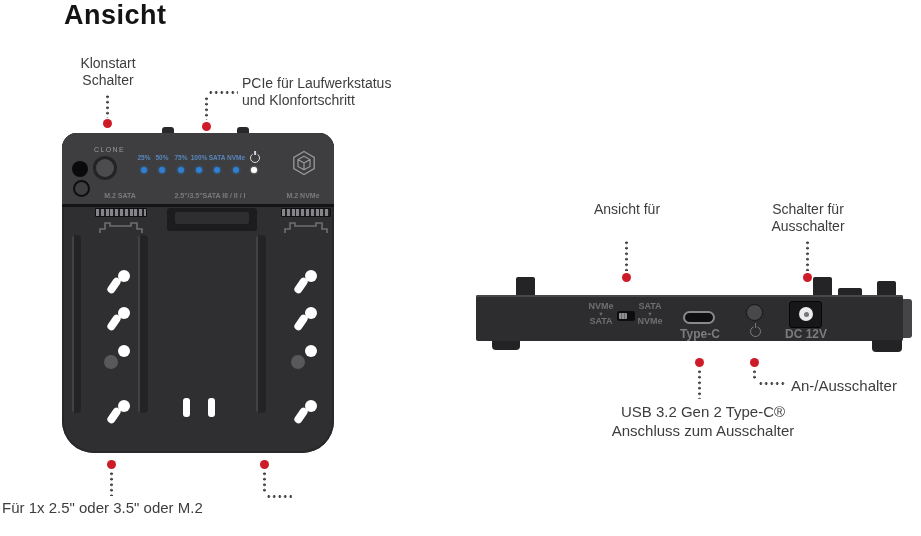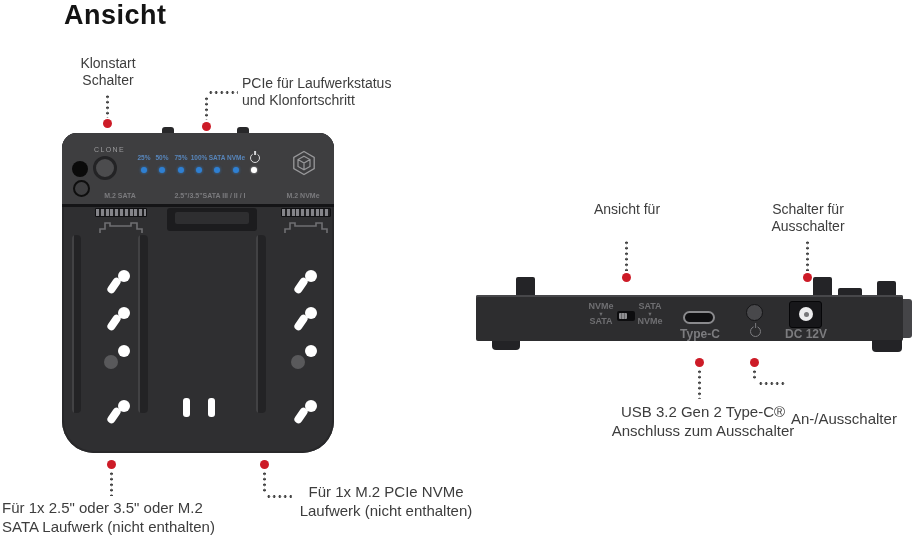--- a/index.html
+++ b/index.html
@@ -174,30 +174,25 @@
       </div>
 
     <div class="abs white-slot" style="left:121px;top:265px;"></div>
     <div class="abs white-slot" style="left:146px;top:265px;"></div>
   </div>
 
   <div class="abs reddot" style="left:107px;top:460px;"></div>
   <div class="abs vdots" style="left:110px;top:471px;height:25px;"></div>
   <div class="abs callout big" style="left:2px;top:498px;width:250px;">
     <div>Für 1x 2.5" oder 3.5" oder M.2</div>
-    <div>SATA Laufwerk (nicht enthalten)</div>
   </div>
 
   <div class="abs reddot" style="left:260px;top:460px;"></div>
   <div class="abs vdots" style="left:263px;top:471px;height:22px;"></div>
   <div class="abs hdots" style="left:266px;top:495px;width:26px;"></div>
-  <div class="abs callout big center" style="left:296px;top:482px;width:180px;">
-    <div>Für 1x M.2 PCIe NVMe</div>
-    <div>Laufwerk (nicht enthalten)</div>
-  </div>
 
   <div class="abs callout center" style="left:567px;top:201px;width:120px;">
     <div>Ansicht für</div>
   </div>
   <div class="abs vdots" style="left:625px;top:240px;height:31px;"></div>
   <div class="abs reddot" style="left:622px;top:273px;"></div>
 
   <div class="abs callout center" style="left:748px;top:201px;width:120px;">
     <div>Schalter für</div>
     <div>Ausschalter</div>
@@ -245,17 +240,17 @@
   <div class="abs reddot" style="left:695px;top:358px;"></div>
   <div class="abs vdots" style="left:698px;top:369px;height:30px;"></div>
   <div class="abs callout big center" style="left:588px;top:402px;width:230px;">
     <div>USB 3.2 Gen 2 Type-C®</div>
     <div>Anschluss zum Ausschalter</div>
   </div>
 
   <div class="abs reddot" style="left:750px;top:358px;"></div>
   <div class="abs vdots" style="left:753px;top:369px;height:12px;"></div>
   <div class="abs hdots" style="left:758px;top:382px;width:28px;"></div>
-  <div class="abs callout big" style="left:791px;top:376px;margin-top:33px;">
+  <div class="abs callout big" style="left:791px;top:376px;">
     <div>An-/Ausschalter</div>
   </div>
 
 </div>
 
 </body></html>

